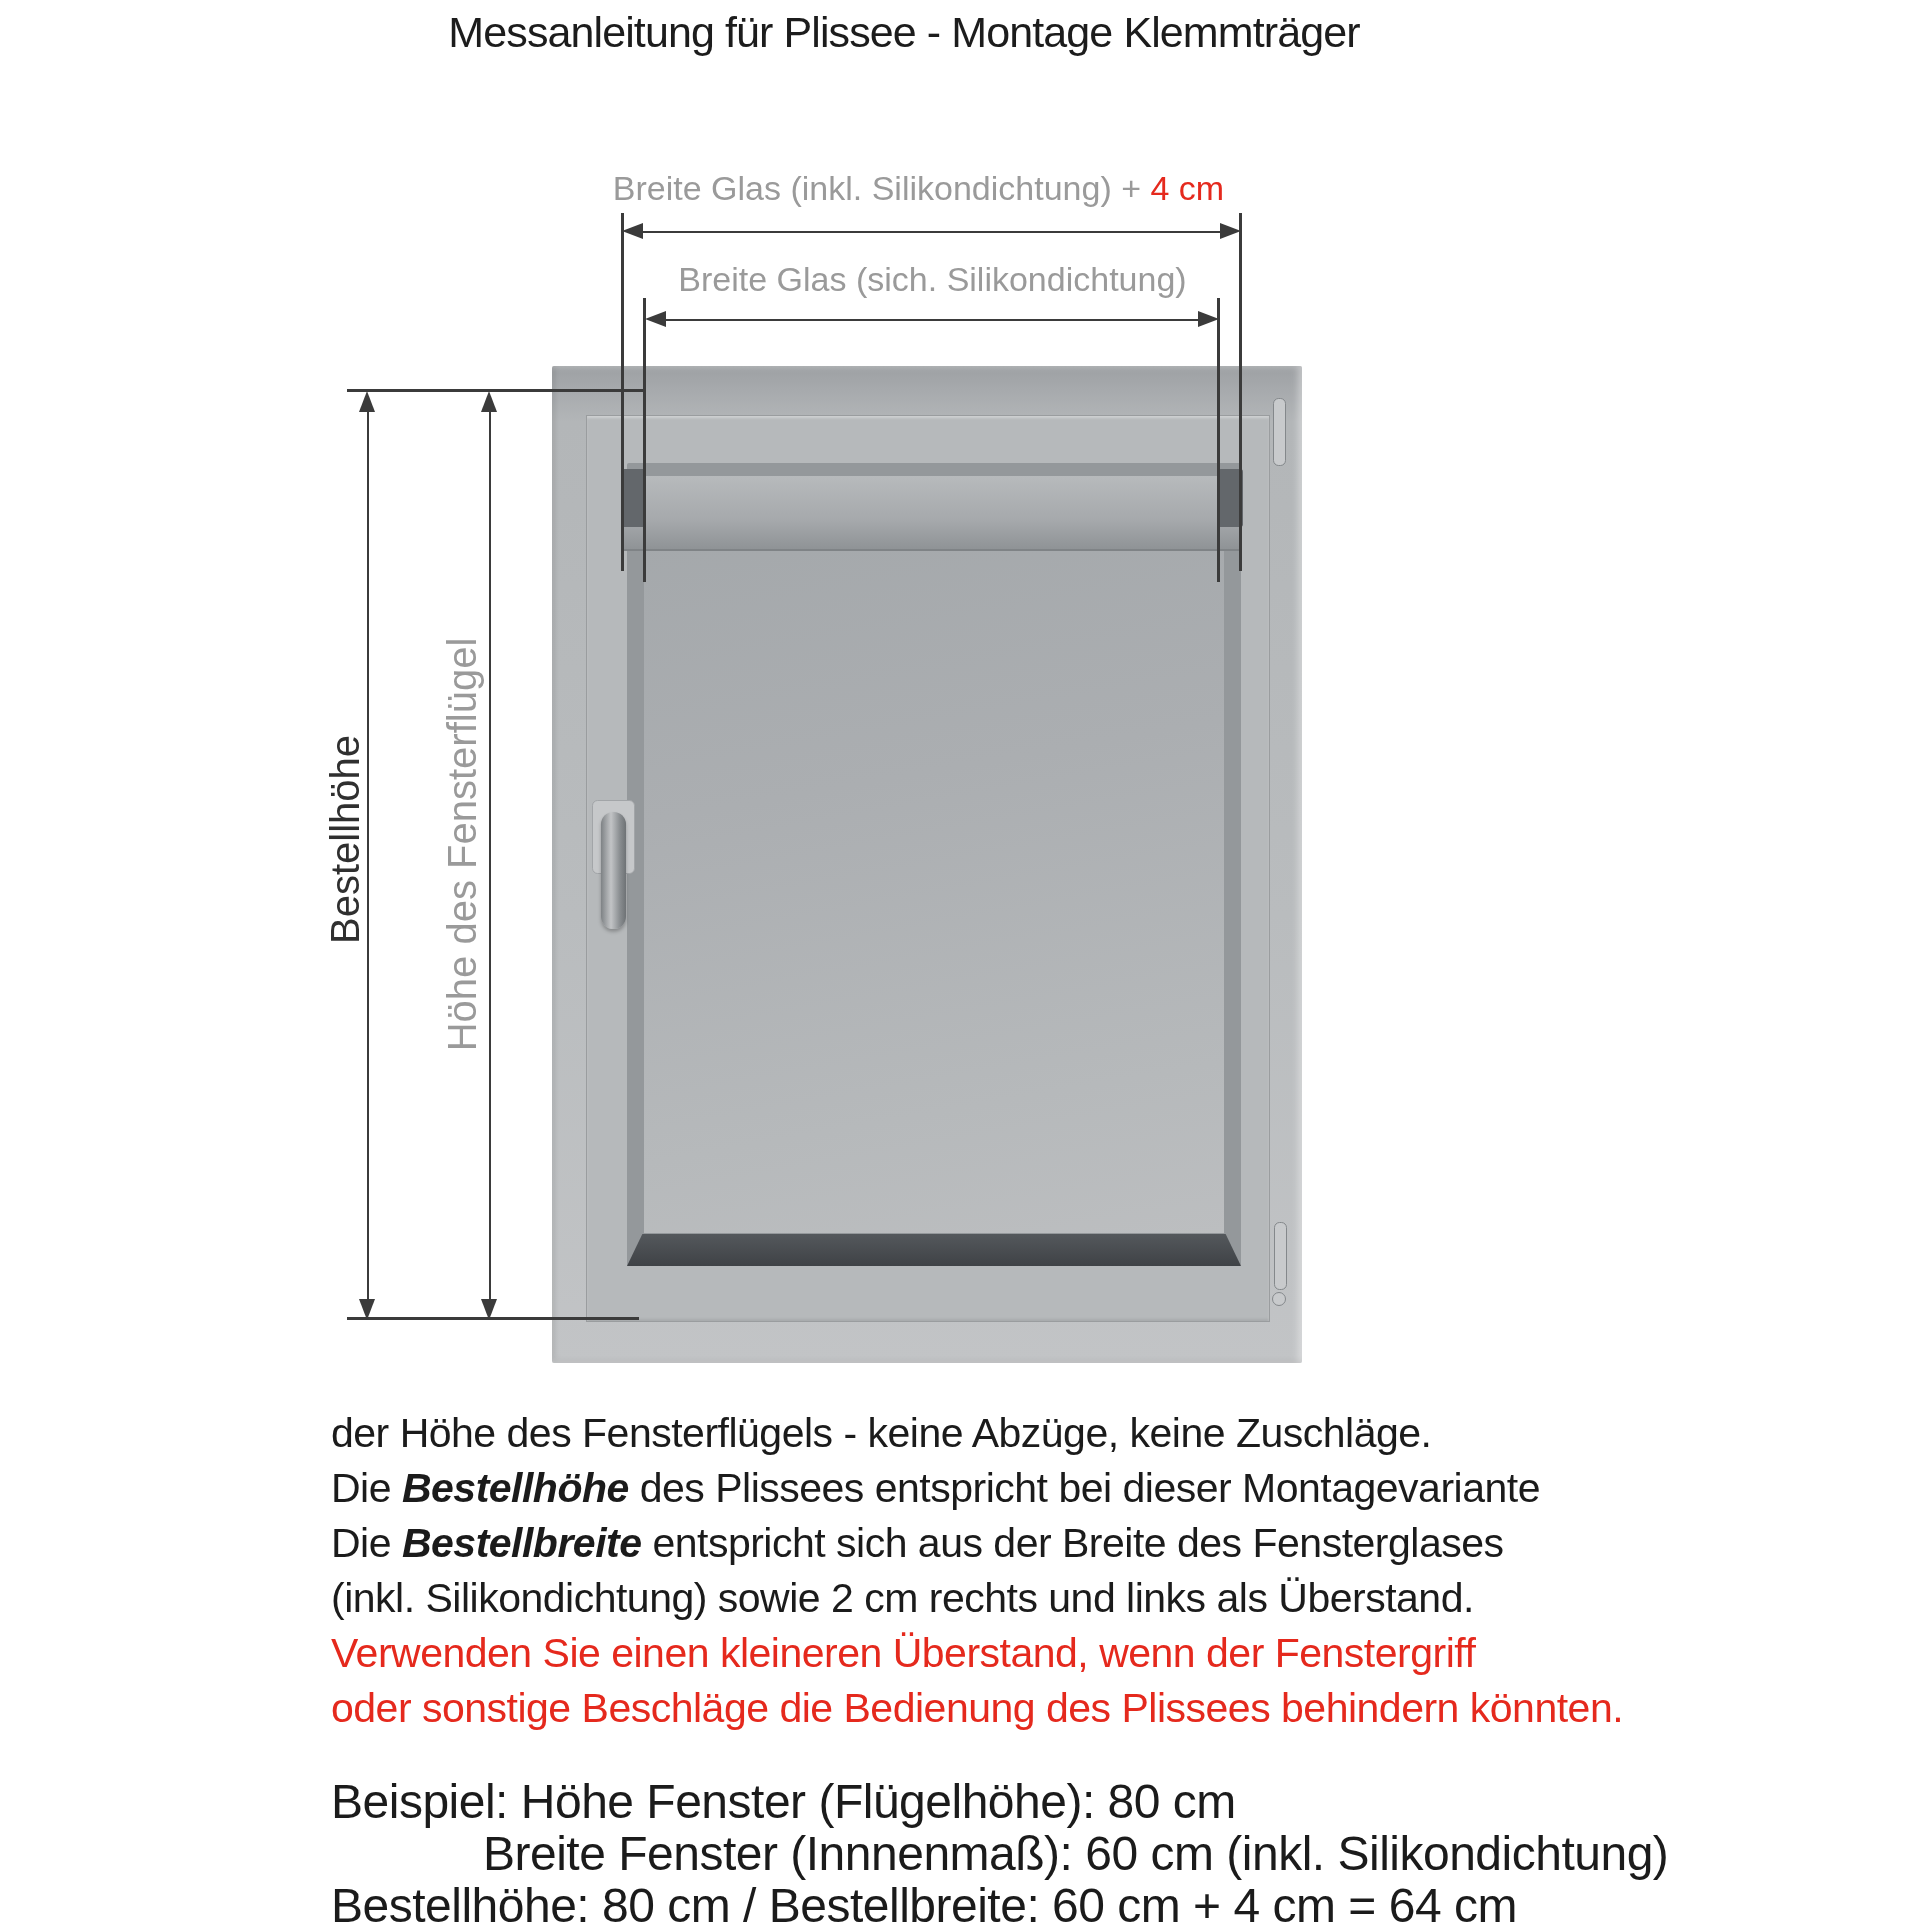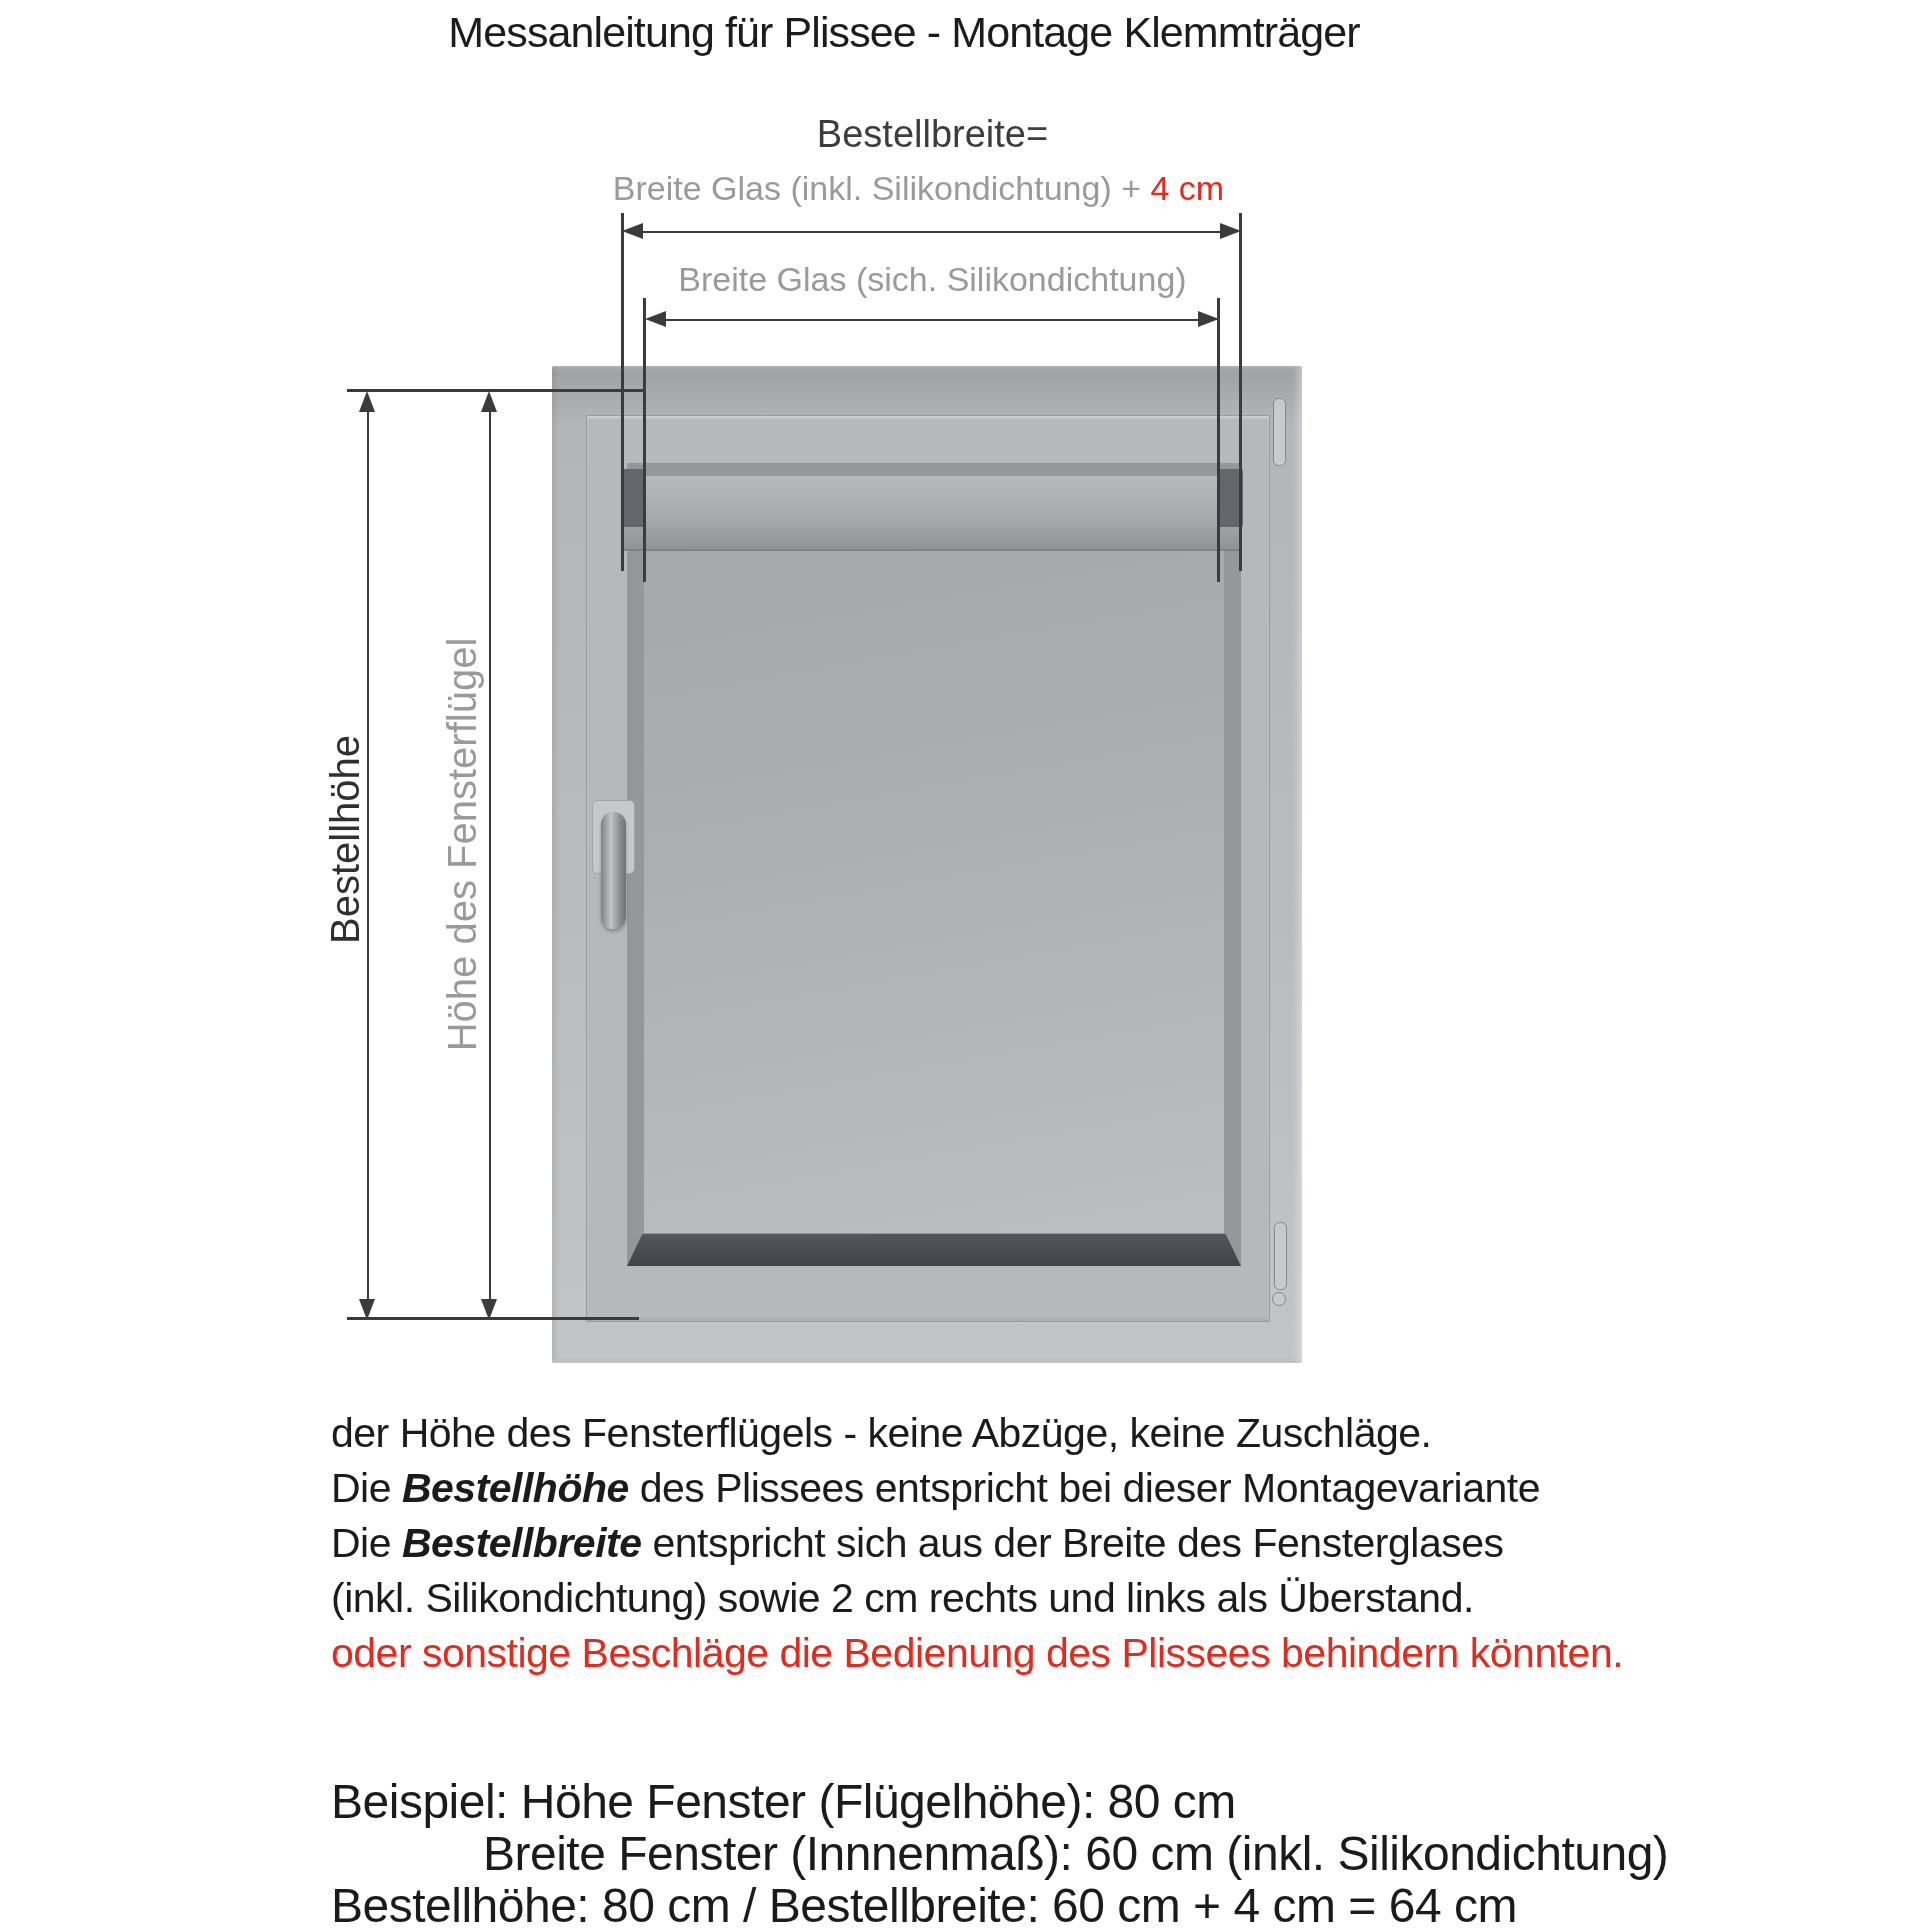--- a/index.html
+++ b/index.html
@@ -67,21 +67,20 @@
   .hinge-pin{left:1272px;top:1292px;width:12.2px;height:12.2px;border:1.9px solid #84888b;
     border-radius:50%;background:#c8cacc;}
 </style>
 </head>
 <body>
 
 <div id="canvas">
 
   <div class="abs title">Messanleitung für Plissee - Montage Klemmträger</div>
 
-  <div class="abs lbl-order-width">Bestellbreite=</div>
 
   <div class="abs lbl-gray lbl-width-outer"><span>Breite Glas (inkl. Silikondichtung) + </span><span class="red">4 cm</span></div>
 
   <div class="abs lbl-gray lbl-width-inner">Breite Glas (sich. Silikondichtung)</div>
 
   <div class="abs win-frame"></div>
   <div class="abs win-sash"></div>
   <div class="abs glaze-frame"></div>
   <div class="abs glass"></div>
   <div class="abs dark-bar"></div>
@@ -123,20 +122,21 @@
   </div>
 
   <div class="abs rot lbl-order-height">Bestellhöhe</div>
   <div class="abs rot lbl-sash-height">Höhe des Fensterflügel</div>
 
   <div class="abs bodytext">
     <div class="line">der Höhe des Fensterflügels - keine Abzüge, keine Zuschläge.</div>
     <div class="line"><span>Die </span><span class="key">Bestellhöhe</span><span> des Plissees entspricht bei dieser Montagevariante</span></div>
     <div class="line"><span>Die </span><span class="key">Bestellbreite</span><span> entspricht sich aus der Breite des Fensterglases</span></div>
     <div class="line">(inkl. Silikondichtung) sowie 2 cm rechts und links als Überstand.</div>
+    <div class="line red">Verwenden Sie einen kleineren Überstand, wenn der Fenstergriff</div>
     <div class="line red">oder sonstige Beschläge die Bedienung des Plissees behindern könnten.</div>
   </div>
 
   <div class="abs example">
     <div class="line">Beispiel: Höhe Fenster (Flügelhöhe): 80 cm</div>
     <div class="line indent">Breite Fenster (Innnenmaß): 60 cm  (inkl. Silikondichtung)</div>
     <div class="line">Bestellhöhe: 80 cm / Bestellbreite: 60 cm  + 4 cm = 64 cm</div>
   </div>
 
 </div>

